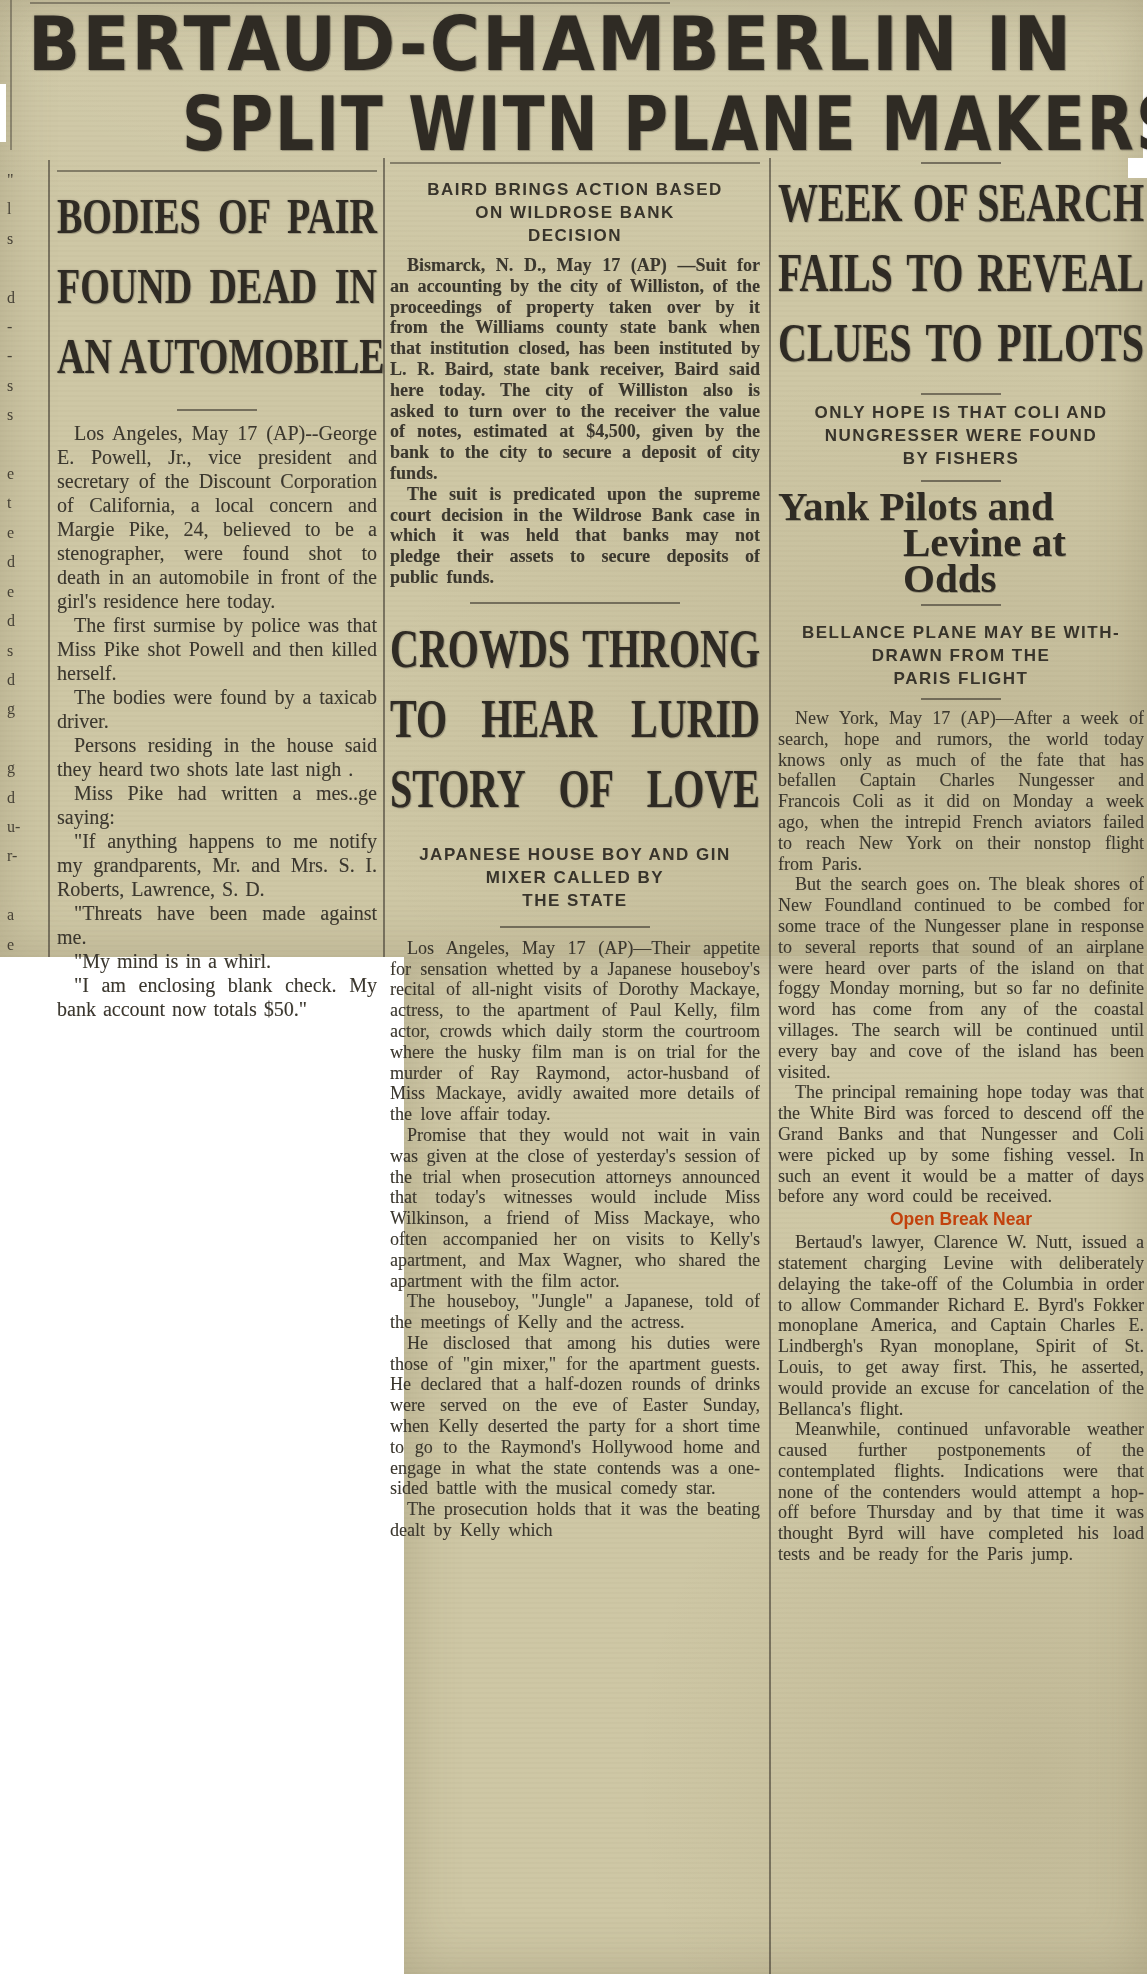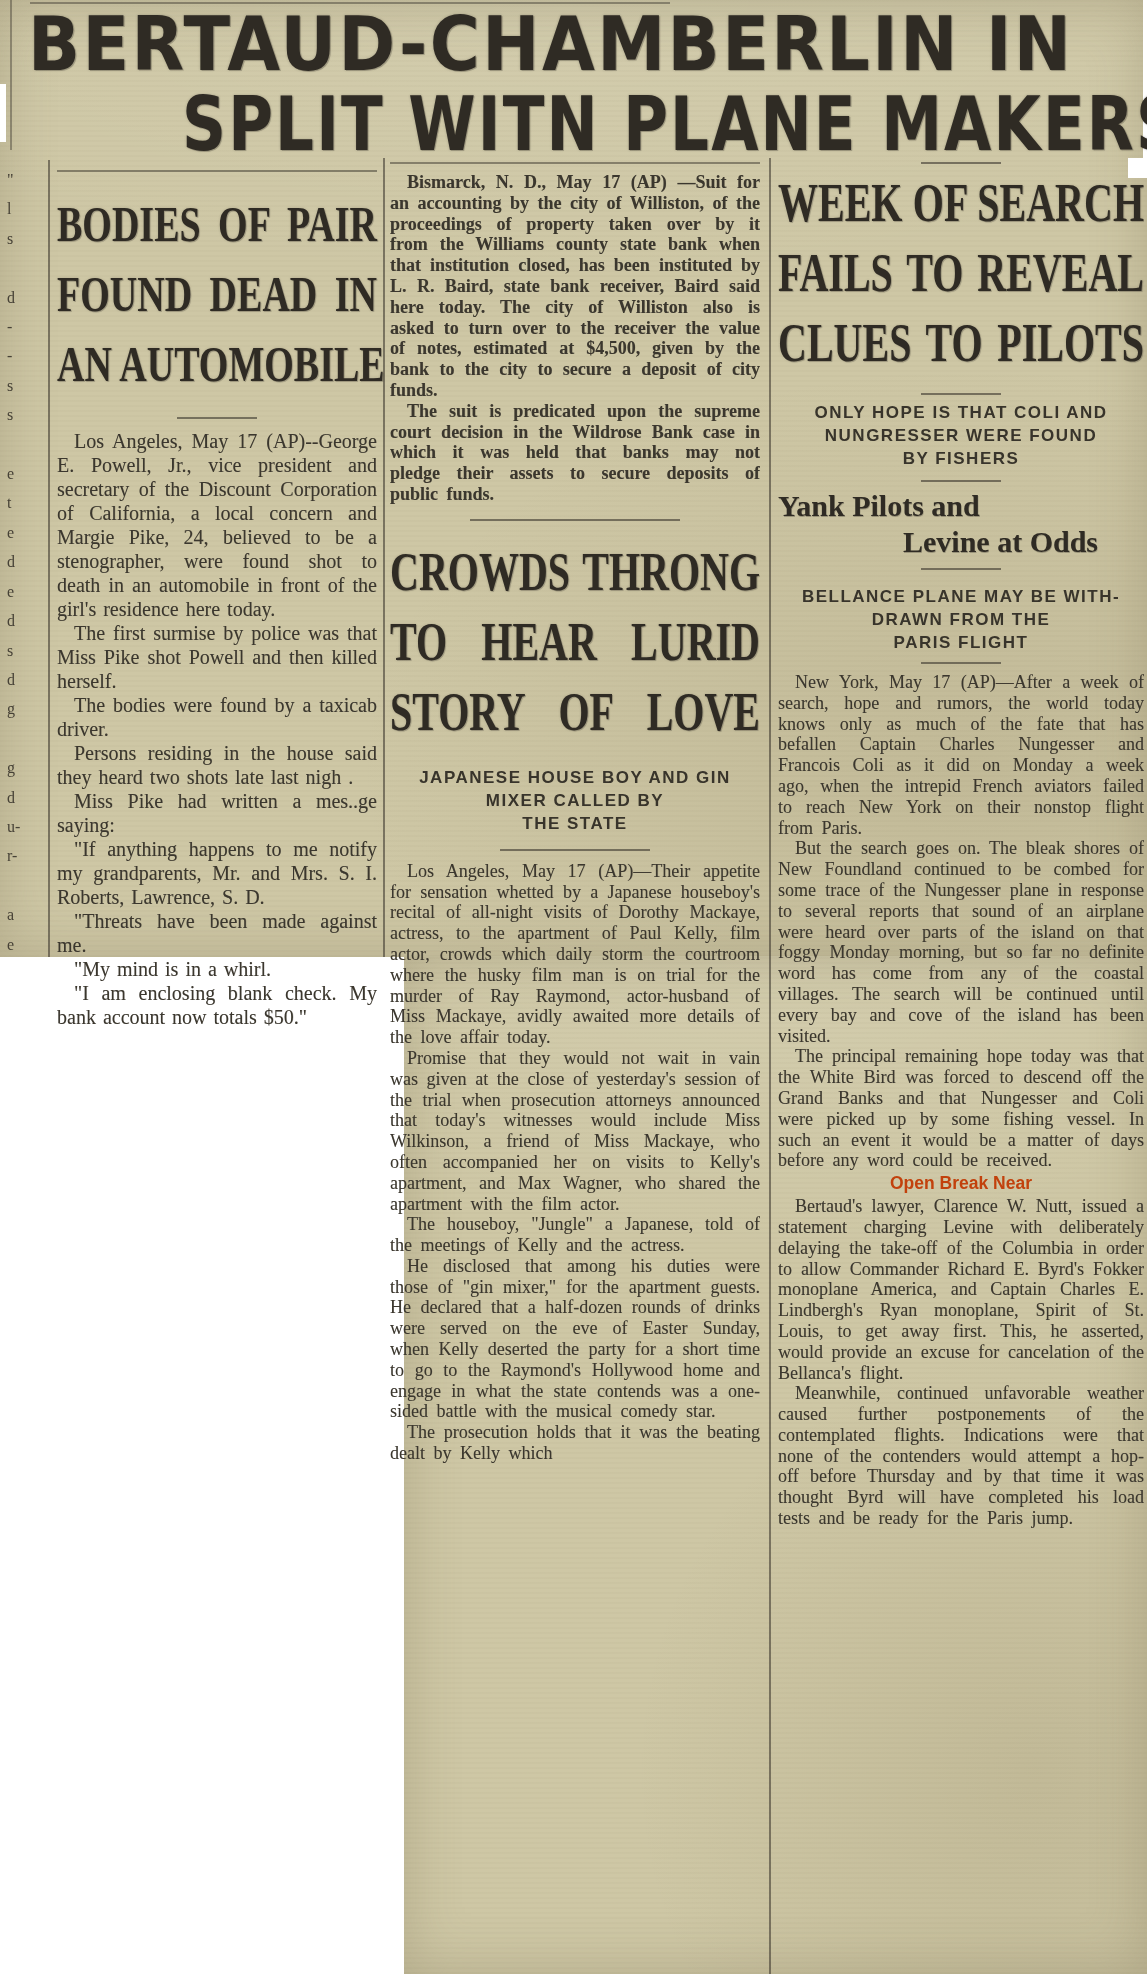--- a/index.html
+++ b/index.html
@@ -37,31 +37,31 @@
   #vrule-topleft{left:10px;top:0;height:150px;background:rgba(52,48,40,.40);}
 
   
   .col{position:absolute;color:var(--ink);}
   #margin-strip{left:0;top:165px;width:46px;height:795px;font-size:16px;line-height:29.4px;
     white-space:pre-line;padding-left:7px;color:#464136;}
   #col1{left:57px;top:170px;width:320px;height:790px;border-top:2px solid rgba(58,53,44,.50);}
   #col2{left:390px;top:162px;width:370px;height:1812px;border-top:2px solid rgba(58,53,44,.50);overflow:hidden;}
   #col3{left:778px;top:160px;width:366px;height:1814px;overflow:hidden;}
 
-  .headline-wrap{position:relative;height:215px;margin-top:16px;overflow:visible;}
+  .headline-wrap{position:relative;height:215px;margin-top:8px;overflow:visible;}
   .headline{transform:scaleY(1.35);transform-origin:top left;width:100%;
     font-weight:bold;color:var(--headline-ink);
     text-shadow:1px 1px 0 rgba(47,43,36,.22), 0 0 2px rgba(47,43,36,.22);}
   .hl-line{font-size:40px;line-height:52px;text-align:justify;text-align-last:justify;white-space:nowrap;}
   #col1 .hl-line{font-size:38px;}
 
   .subhead{font-family:"Liberation Sans","DejaVu Sans",sans-serif;font-weight:bold;
     font-size:17px;line-height:23px;letter-spacing:1.5px;text-align:center;
     white-space:pre-line;color:#38342b;margin-top:14px;}
-  .deck{font-weight:bold;font-size:30px;line-height:36px;color:var(--headline-ink);
+  .deck{font-weight:bold;font-size:41px;line-height:36px;color:var(--headline-ink);
     text-shadow:0.5px 0.5px 0 rgba(47,43,36,.3);margin-top:6px;}
   .deck .l2{margin-left:125px;}
   .crosshead{font-family:"Liberation Sans","DejaVu Sans",sans-serif;font-weight:bold;
     font-size:17.5px;text-align:center;margin:2px 0;color:#c2410c;}
 
   .divider{border-top:2px solid rgba(58,54,45,.60);height:0;margin:14px auto 10px auto;}
   .div-sm{width:80px;} .div-md{width:150px;} .div-lg{width:210px;}
 
   .body{font-size:20px;line-height:24px;text-align:justify;word-spacing:2px;
     text-shadow:0.3px 0.3px 0 rgba(59,55,46,.28);}
@@ -134,20 +134,23 @@
         <p>Miss Pike had written a mes..ge saying:</p>
         <p>"If anything happens to me notify my grandparents, Mr. and Mrs. S. I. Roberts, Lawrence, S. D.</p>
         <p>"Threats have been made against me.</p>
         <p>"My mind is in a whirl.</p>
         <p>"I am enclosing blank check. My bank account now totals $50."</p>
       </div>
   </div>
 
   <div id="col2" class="col">
     <div>
+      <div class="subhead">BAIRD BRINGS ACTION BASED
+ON WILDROSE BANK
+DECISION</div>
       <div class="body body-wide" style="margin-top:8px;font-weight:bold;">
           <p>Bismarck, N. D., May 17 (AP) —Suit for an accounting by the city of Williston, of the proceedings of property taken over by it from the Williams county state bank when that institution closed, has been instituted by L. R. Baird, state bank receiver, Baird said here today. The city of Williston also is asked to turn over to the receiver the value of notes, estimated at $4,500, given by the bank to the city to secure a deposit of city funds.</p>
           <p>The suit is predicated upon the supreme court decision in the Wildrose Bank case in which it was held that banks may not pledge their assets to secure deposits of public funds.</p>
         </div>
     </div>
     <div class="divider div-lg"></div>
     <div>
       <div class="headline-wrap">
         <div class="headline">
           <div class="hl-line">CROWDS THRONG</div>

